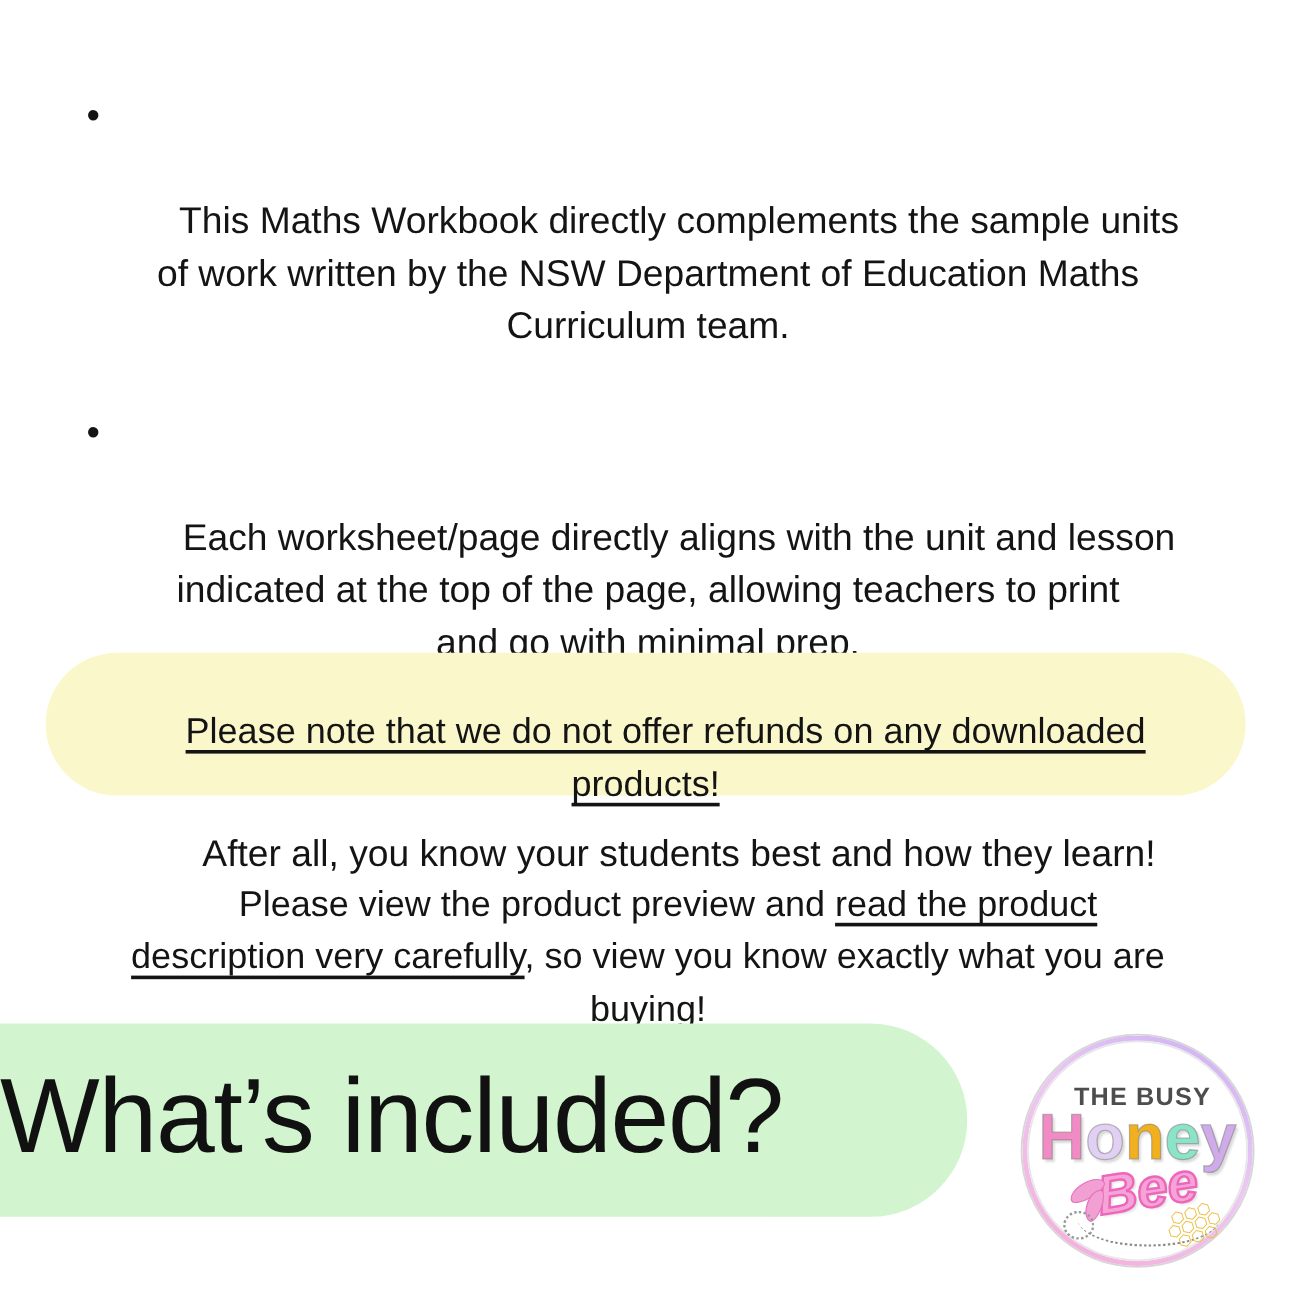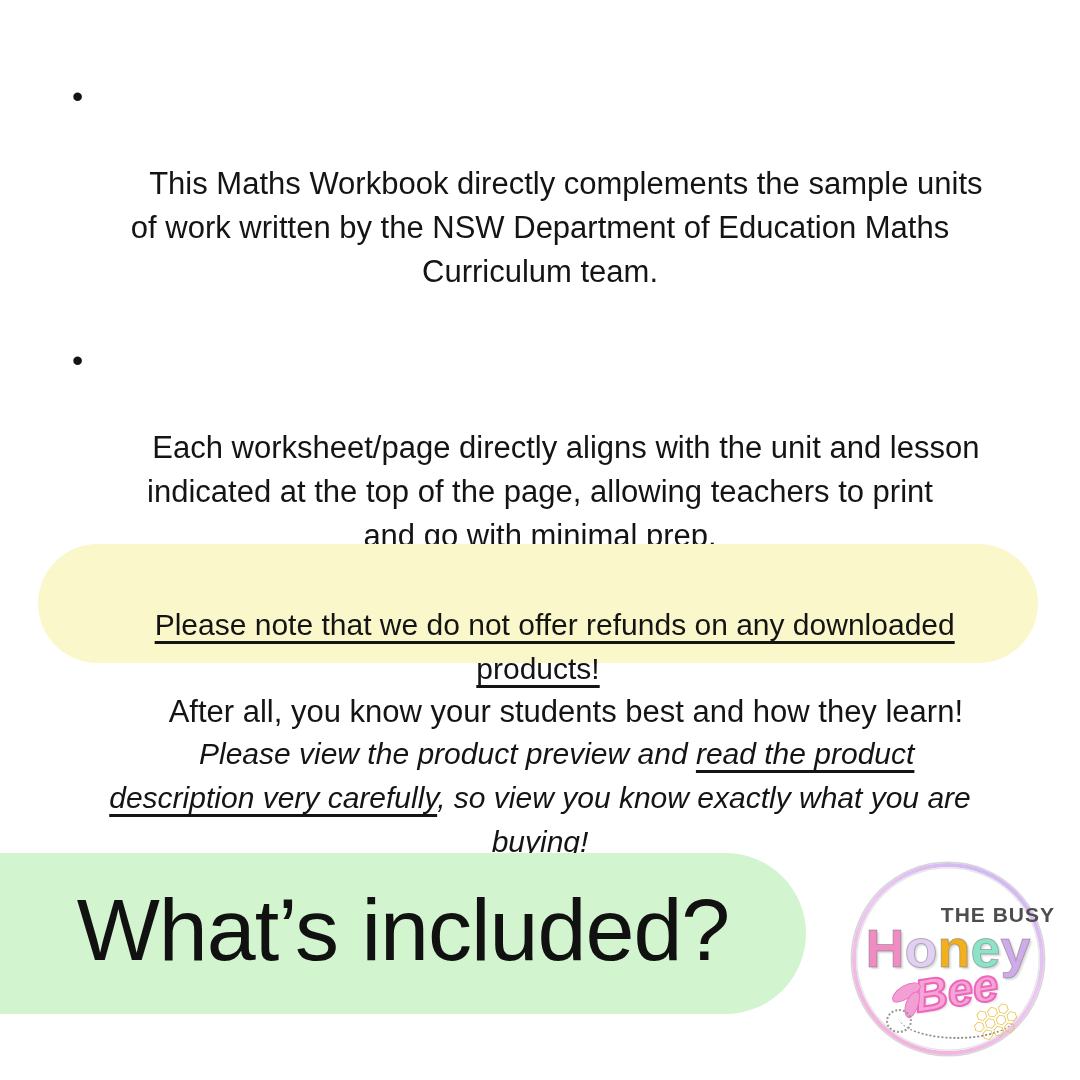--- a/index.html
+++ b/index.html
@@ -13,47 +13,47 @@
   .bullets { position:absolute; left:10px; top:74px; width:1060px; margin:0; padding:0; list-style:none; }
   .bullets li { position:relative; text-align:center; font-size:31px; line-height:44px; white-space:pre-wrap; }
   .dot { position:absolute; left:62px; top:0; font-size:32px; line-height:44px; }
 
   .u { text-decoration:underline; text-decoration-thickness:2.5px; text-underline-offset:6px; }
 
   
   .refund {
     position:absolute; left:38px; top:544px; width:1000px; height:119px; box-sizing:border-box;
     background:#FAF7CB; border-radius:62px;
-    text-align:center; font-size:30px; line-height:44px; padding-top:15px; white-space:pre-wrap;
+    text-align:center; font-size:30px; line-height:44px; white-space:pre-wrap;
   }
 
   
   .preview {
     position:absolute; left:10px; top:688px; width:1060px;
-    text-align:center; font-size:30px; line-height:44px; white-space:pre-wrap;font-style:italic;
+    text-align:center; font-size:30px; line-height:44px; white-space:pre-wrap;
   }
 
   
   .included {
     position:absolute; left:0; top:853px; width:806px; height:161px;
     background:#D2F4CF; border-radius:0 85px 85px 0;
-    display:flex; align-items:center; justify-content:center;
+    display:flex; align-items:center; justify-content:flex-start;
   }
   .included-title { font-size:88px; letter-spacing:-1px; padding-bottom:8px; color:#111; }
 
   
   #logo {
     position:absolute; left:852px; top:863px; width:192px; height:192px; box-sizing:border-box;
     border-radius:50%; border:4px solid transparent;
     background: linear-gradient(#fff,#fff) padding-box,
                 linear-gradient(210deg,#c9b0f4,#ecc9f2 45%,#f6abd7) border-box;
     box-shadow: 0 0 0 1.5px #d6d6d6, inset 0 0 0 1.5px #e7e7e7;
   }
   .lg-busy {
-    position:absolute; top:36px; left:15px; width:100%; text-align:right;
+    position:absolute; top:36px; left:4px; width:100%; text-align:center;
     font-size:21px; font-weight:bold; letter-spacing:1px; color:#4d4d4d;
   }
   .lg-honey {
     position:absolute; top:50px; left:0; width:100%; text-align:center;
     font-size:54px; font-weight:bold;
     -webkit-text-stroke:1px rgba(120,120,120,.5);
     text-shadow:2px 2px 2px rgba(0,0,0,.15);
   }
   .lg-bee {
     position:absolute; top:96px; left:58px;

